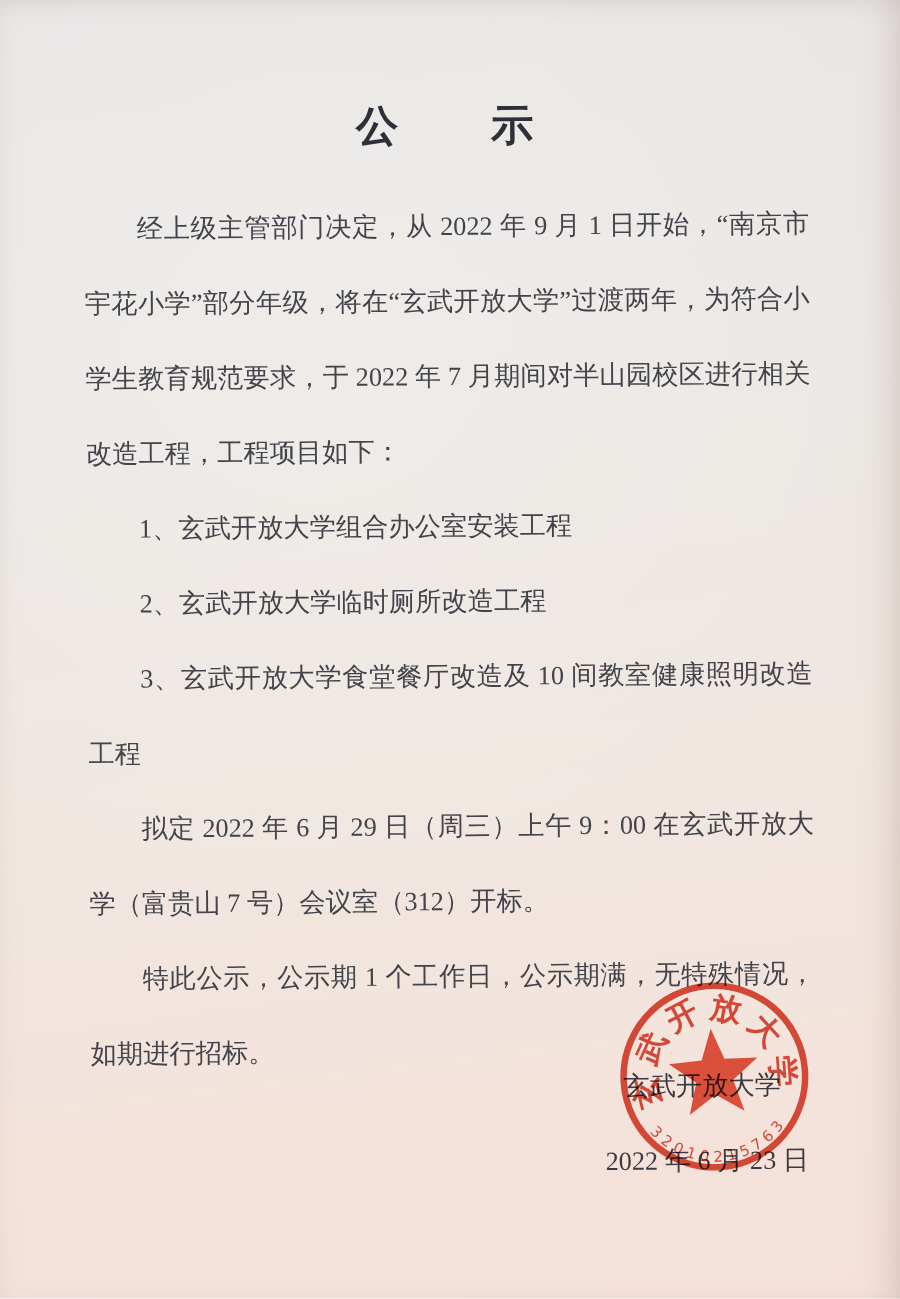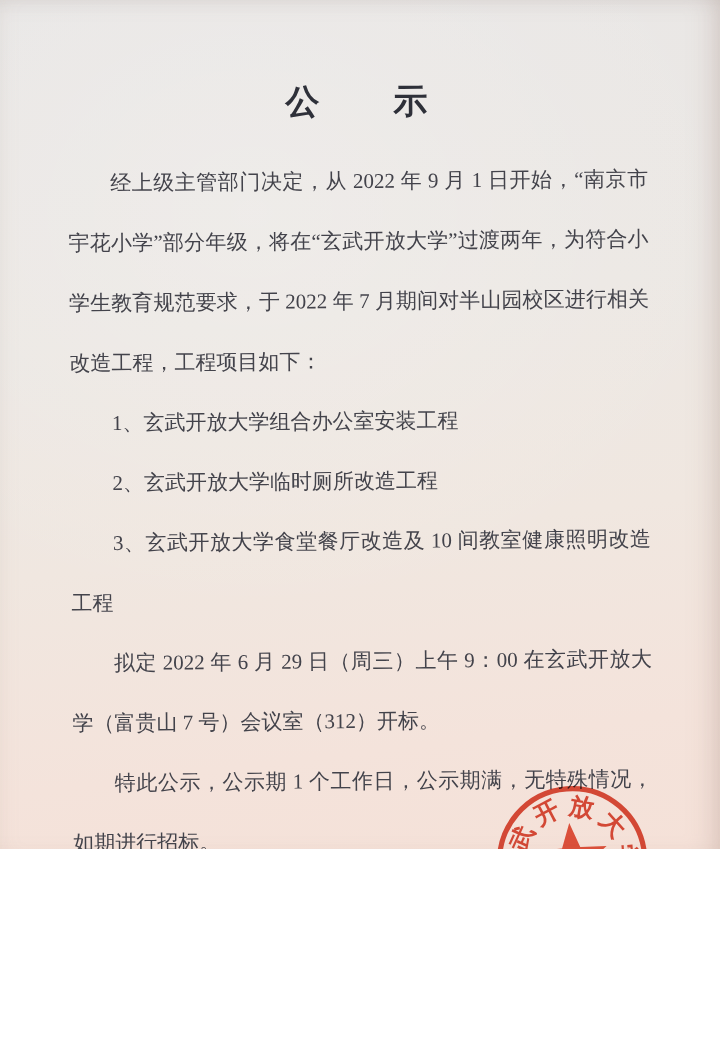--- a/index.html
+++ b/index.html
@@ -3,21 +3,21 @@
 <meta charset="utf-8">
 <style>
   html, body { margin: 0; padding: 0; }
   body {
     width: 720px; height: 1039px;
     font-family: "Liberation Serif", "DejaVu Serif", serif;
     overflow: hidden;
   }
   .paper {
     position: relative;
-    width: 720px; height: 849px;
+    width: 720px; height: 1039px;
     background:
       radial-gradient(130% 90% at 35% 25%, rgba(255,255,255,0.18) 0%, rgba(255,255,255,0) 55%),
       linear-gradient(173deg, #e9e7e6 0%, #ece8e4 38%, #f0e7e0 62%, #f4e3db 85%, #f5e1d8 100%);
     overflow: hidden;
   }
   .paper::after {
     content: "";
     position: absolute; inset: 0;
     box-shadow:
       inset -22px 0 28px -18px rgba(160,135,125,0.35),

